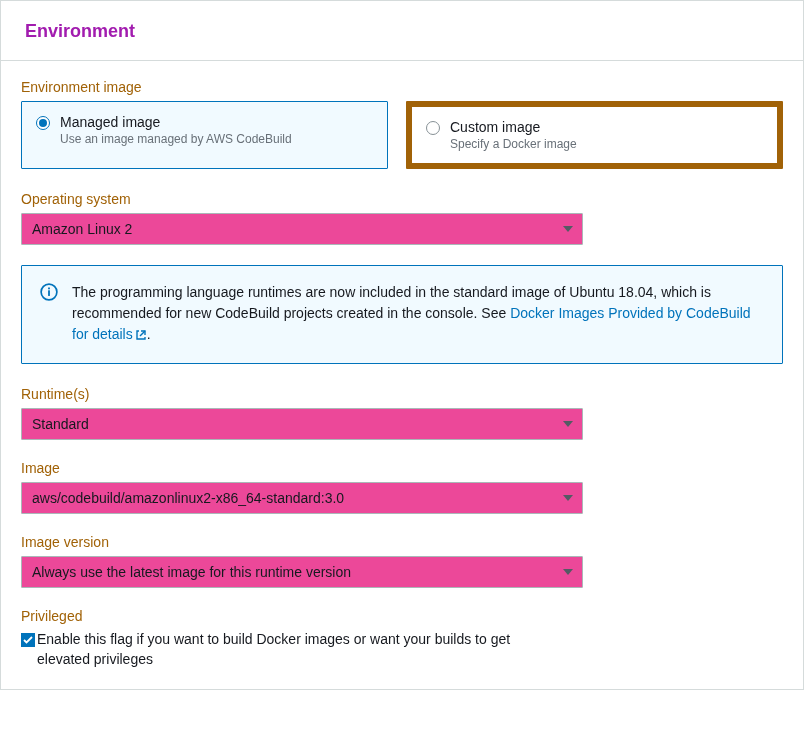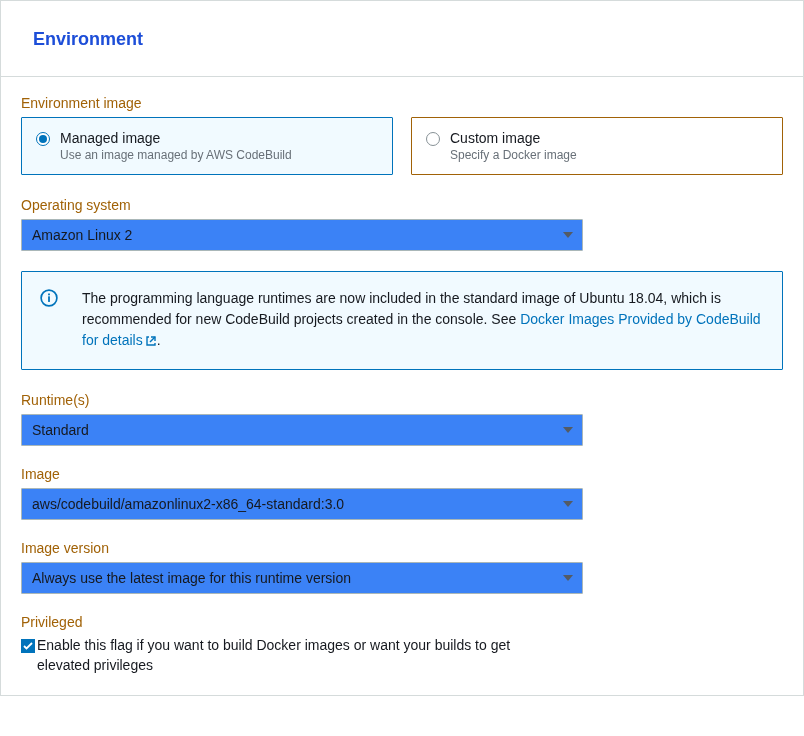--- a/index.html
+++ b/index.html
@@ -15,40 +15,40 @@
     border: 1px solid #d5dbdb;
     background: #ffffff;
   }
   .panel-header {
     padding: 16px 20px 14px 20px;
     border-bottom: 1px solid #d5dbdb;
   }
   .panel-title {
     font-size: 18px;
     font-weight: 700;
-    color: #1d4ed8;
-    margin: 12px;
+    color: #a21caf;
+    margin: 4px;
   }
   .panel-body {
     padding: 18px 20px 20px 20px;
   }
   .field-label {
     font-size: 14px;
     color: #a16207;
     margin-bottom: 6px;
     display: block;
   }
   .radio-row {
     display: flex;
     gap: 18px;
     margin-bottom: 22px;
   }
   .radio-card {
     flex: 1;
-    border: 1px solid #a16207;
+    border: 6px solid #a16207;
     padding: 12px 14px;
     display: flex;
     align-items: flex-start;
     gap: 10px;
     cursor: pointer;
     border-radius: 1px;
   }
   .radio-card.selected {
     border: 1px solid #0073bb;
     background: #f1faff;
@@ -83,37 +83,37 @@
     position: relative;
     width: 100%;
   }
   .select-box {
     border: 1px solid #aab7b8;
     padding: 6px 34px 6px 10px;
     height: 32px;
     display: flex;
     align-items: center;
     cursor: pointer;
-    background: #3b82f6;
+    background: #ec4899;
     border-radius: 1px;
   }
   .select-wrap .caret {
     position: absolute;
     right: 10px;
     top: 50%;
     transform: translateY(-50%);
     pointer-events: none;
   }
   .caret svg { display: block; }
   .alert-info {
     border: 1px solid #0073bb;
     background: #f1faff;
     padding: 16px 18px;
     display: flex;
-    gap: 24px;
+    gap: 14px;
     margin-bottom: 22px;
     border-radius: 1px;
   }
   .info-icon {
     width: 18px; height: 18px; flex-shrink:0;
     color:#0073bb;
     margin-top:1px;
   }
   .alert-text { color:#16191f; line-height:1.5; }
   .alert-text a { color:#0073bb; text-decoration:none; }

